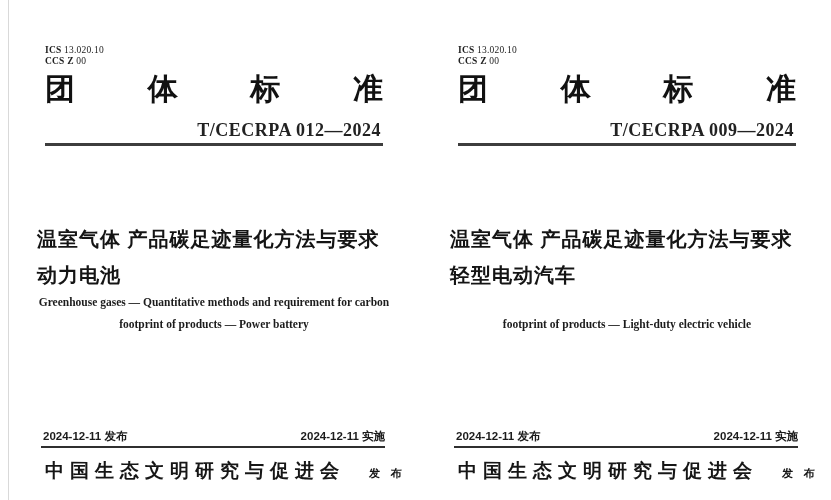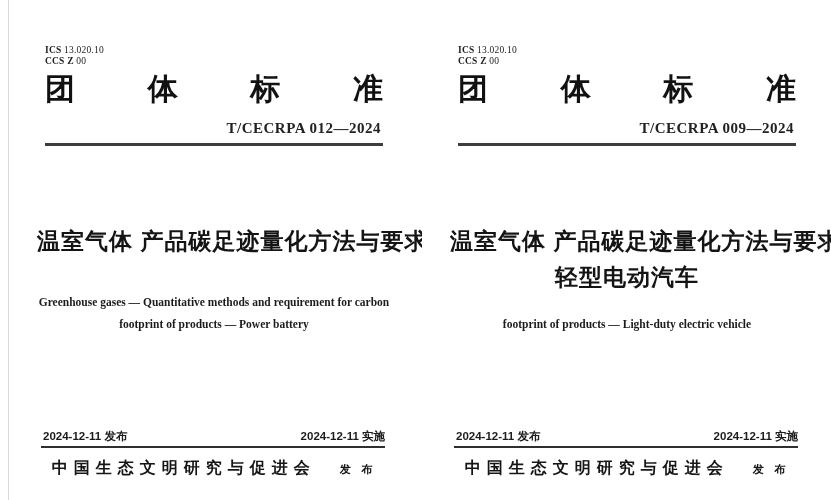--- a/index.html
+++ b/index.html
@@ -55,42 +55,41 @@
     font-size: 30px;
     font-weight: bold;
     line-height: 34px;
     font-family: "Liberation Serif", "DejaVu Serif", serif;
     color: #111;
   }
   .std-number {
     position: absolute;
     top: 120px;
     right: 2px;
-    font-size: 15px;
+    font-size: 18px;
     font-weight: bold;
     letter-spacing: 0.5px;
     color: #222;
     white-space: nowrap;
   }
   .rule-top {
     position: absolute;
     top: 143px;
     left: 0;
     width: 338px;
     height: 2.5px;
     background: #3d3d3d;
   }
   .title-zh {
     position: absolute;
     left: -8px;
     width: 354px;
-    text-align: center;
     font-family: "Liberation Sans", "DejaVu Sans", sans-serif;
     font-weight: bold;
-    font-size: 23px;
+    font-size: 20px;
     letter-spacing: 1px;
     color: #141414;
     white-space: nowrap;
   }
   .title-zh.line1 { top: 226px; }
   .title-zh.line2 { top: 262px; }
   .title-en {
     position: absolute;
     left: -10px;
     width: 358px;
@@ -126,21 +125,21 @@
   .publisher-row {
     position: absolute;
     top: 458px;
     left: 0;
     width: 338px;
     text-align: center;
     white-space: nowrap;
     color: #161616;
   }
   .publisher-name {
-    font-size: 16px;
+    font-size: 19px;
     font-weight: 600;
     letter-spacing: 6px;
   }
   .publisher-suffix {
     font-size: 11px;
     font-weight: 600;
     letter-spacing: 4px;
     margin-left: 24px;
   }
 </style>
@@ -157,20 +156,21 @@
       </div>
       <div class="heading">
         <span>团</span>
         <span>体</span>
         <span>标</span>
         <span>准</span>
       </div>
       <div class="std-number">T/CECRPA 012—2024</div>
       <div class="rule-top"></div>
       <div class="title-zh line1">温室气体 产品碳足迹量化方法与要求</div>
+      <div class="title-zh line2">动力电池</div>
       <div class="title-en line2">footprint of products — Power battery</div>
       <div class="title-en line1">Greenhouse gases — Quantitative methods and requirement for carbon</div>
       <div class="date-row">
         <span>2024-12-11 发布</span>
         <span>2024-12-11 实施</span>
       </div>
       <div class="rule-bottom"></div>
       <div class="publisher-row">
         <span class="publisher-name">中国生态文明研究与促进会</span><span class="publisher-suffix">发 布</span>
       </div>

